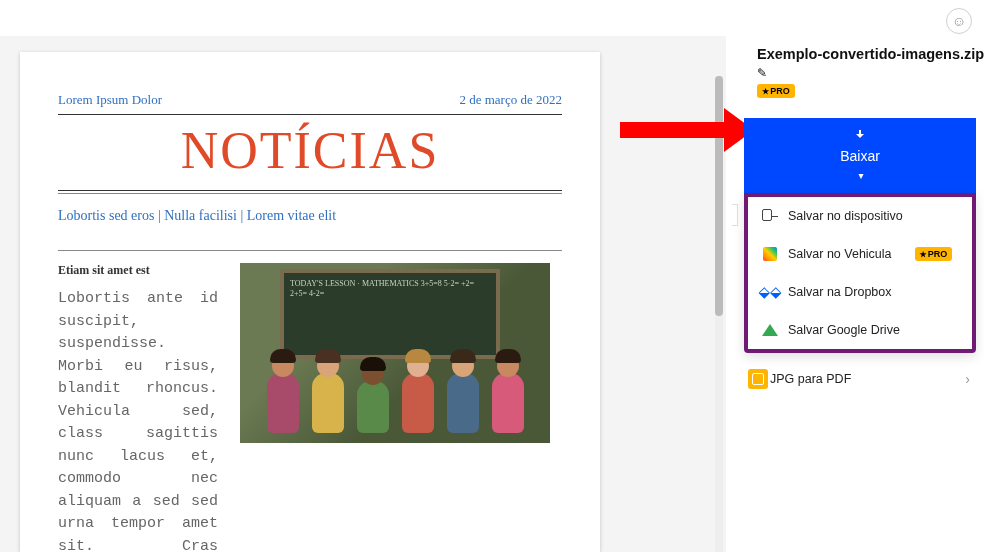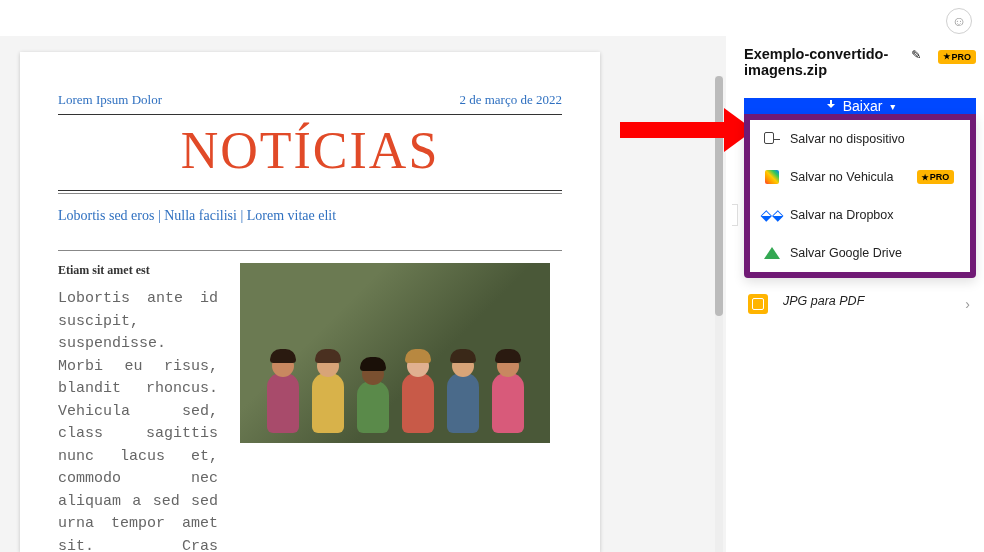--- a/index.html
+++ b/index.html
@@ -40,46 +40,46 @@
 .k6 { background: #d85a7a; --skin: #c88860; --hair: #2a1a10; }
 
 .doc-footer-rule { margin-top: 24px; border-top: 1px solid #aaa; }
 .doc-foot-title { font-family: Georgia, serif; font-size: 13px; color: #2a2a3a; font-weight: 600; margin-top: 6px; padding-left: 170px; }
 
 .scrollbar { position: absolute; right: 3px; top: 40px; bottom: 0; width: 8px; background: #eee; }
 .scroll-thumb { position: absolute; top: 0; width: 100%; height: 240px; background: #bbb; border-radius: 4px; }
 
 
 .sidebar { position: absolute; right: 0; top: 36px; width: 250px; padding: 10px 8px 0 10px; }
-.file-title { display: flex; align-items: baseline; gap: 4px; margin-bottom: 20px; }
+.file-title { display: flex; align-items: baseline; gap: 4px; margin-bottom: 20px; flex-direction: column; }
 .file-name { font-weight: 700; font-size: 14.5px; color: #111; }
 .pen { font-size: 12px; cursor: pointer; }
 .pro-badge { background: #ffb400; color: #000; font-size: 9px; font-weight: 700; padding: 2px 5px; border-radius: 3px; display: inline-flex; align-items: center; gap: 1px; margin-left: 13px; }
 .pro-badge::before { content: "★"; font-size: 8px; }
 
-.btn-primary { width: 100%; background: #0048ff; color: #fff; border: none; font-size: 14px; font-weight: 500; cursor: pointer; display: flex; justify-content: center; align-items: center; gap: 6px; }
+.btn-primary { width: 100%; background: #0048ff; color: #fff; border: none; padding: 12px; font-size: 14px; font-weight: 500; cursor: pointer; display: flex; justify-content: center; align-items: center; gap: 6px; flex-direction: column; }
 .btn-primary::after { content: "▾"; font-size: 10px; margin-left: 2px; }
 .dl-ico { width: 12px; height: 12px; display: inline-block; position: relative; }
 .dl-ico::before { content: ""; position: absolute; left: 50%; top: 0; transform: translateX(-50%); width: 2px; height: 7px; background: #fff; }
 .dl-ico::after { content: ""; position: absolute; left: 50%; top: 4px; transform: translateX(-50%); border: 4px solid transparent; border-top-color: #fff; }
 
-.menu { background: #fff; border: 6px solid #701a75; box-shadow: 0 4px 12px rgba(0,0,0,0.12); border-radius: 0 0 4px 4px; overflow: hidden; }
+.menu { background: #fff; border: 4px solid #701a75; box-shadow: 0 4px 12px rgba(0,0,0,0.12); border-radius: 0 0 4px 4px; overflow: hidden; }
 .menu-item { display: flex; align-items: center; gap: 10px; padding: 11px 14px; font-size: 12.5px; color: #222; cursor: pointer; }
 .mi-icon { width: 16px; height: 16px; display: flex; align-items: center; justify-content: center; flex-shrink: 0; }
 
 .ico-device::before { content: ""; display: block; width: 12px; height: 10px; border: 1.5px solid #444; border-radius: 2px; position: relative; top: -1px; }
 .ico-device::after { content: ""; display: block; width: 8px; height: 1.5px; background: #444; margin: 1px auto 0; }
 
 .ico-smallpdf { width: 14px; height: 14px; background: linear-gradient(45deg, #ff3b30, #ff9500, #ffcc00, #34c759, #007aff); border-radius: 2px; }
 .ico-dropbox { color: #0061ff; font-size: 15px; }
 .ico-gdrive { position: relative; }
 .ico-gdrive::before { content: ""; border-left: 8px solid transparent; border-right: 8px solid transparent; border-bottom: 12px solid #34a853; display: block; }
 
 .extra-row { display: flex; align-items: center; justify-content: space-between; margin-top: 6px; padding: 10px 6px 10px 4px; font-size: 12.5px; color: #222; cursor: pointer; }
-.extra-left { display: flex; gap: 15px; font-style: italic; }
+.extra-left { display: flex; align-items: center; gap: 2px; }
 .jpg-icon { width: 20px; height: 20px; background: #ffb400; border-radius: 3px; position: relative; }
 .jpg-icon::after { content: ""; position: absolute; inset: 4px; border: 1.5px solid #fff; border-radius: 2px; }
 .chev { color: #999; font-size: 14px; }
 
 .arrow { position: absolute; left: 620px; top: 108px; width: 130px; height: 40px; }
 .arrow-line { position: absolute; top: 14px; left: 0; width: 108px; height: 16px; background: red; }
 .arrow-head { position: absolute; right: -4px; top: 0; border-top: 22px solid transparent; border-bottom: 22px solid transparent; border-left: 30px solid red; }
 
 .jpg-stub { position: absolute; left: -2px; top: 168px; width: 6px; height: 22px; background: #fff; border: 1px solid #ddd; border-left: none; font-size: 9px; display: flex; align-items: center; color: #444; overflow: hidden;}
 </style>
@@ -102,20 +102,26 @@
     <div class="doc-rule thin" style="margin-top:2px"></div>
     <div class="doc-subhead">Lobortis sed eros | Nulla facilisi | Lorem vitae elit</div>
     <div class="doc-rule thin"></div>
 
     <div class="doc-body">
       <div class="doc-col">
         <h3>Etiam sit amet est</h3>
         <p>Lobortis ante id suscipit, suspendisse. Morbi eu risus, blandit rhoncus. Vehicula sed, class sagittis nunc lacus et, commodo nec aliquam a sed sed urna tempor amet sit. Cras volutpat ipsum sed justo donec. Proin porttitor nunc praesent. Nunc leo nunc lectus velit, vel, vestibulum.</p>
       </div>
       <div class="doc-image">
+        <div class="blackboard">
+          <div class="board-text">TODAY'S LESSON · MATHEMATICS
+3+5=8    5·2=
++2=      2+5=
+4-2=</div>
+        </div>
         <div class="kids-row">
           <div class="kid k1"></div>
             <div class="kid k2"></div>
             <div class="kid k3"></div>
           <div class="kid k4"></div>
             <div class="kid k5"></div>
             <div class="kid k6"></div>
         </div>
       </div>
     </div>

